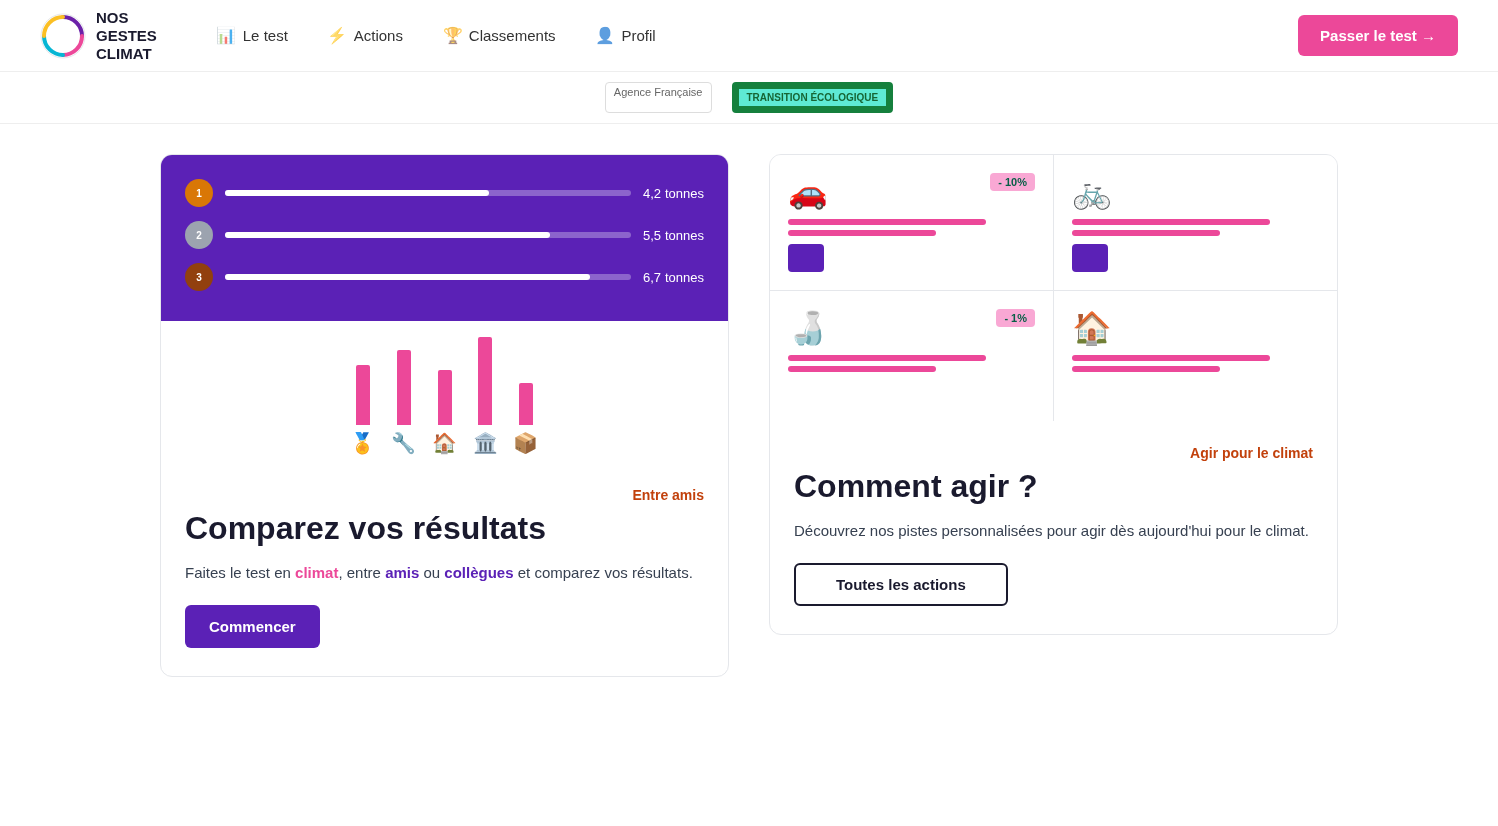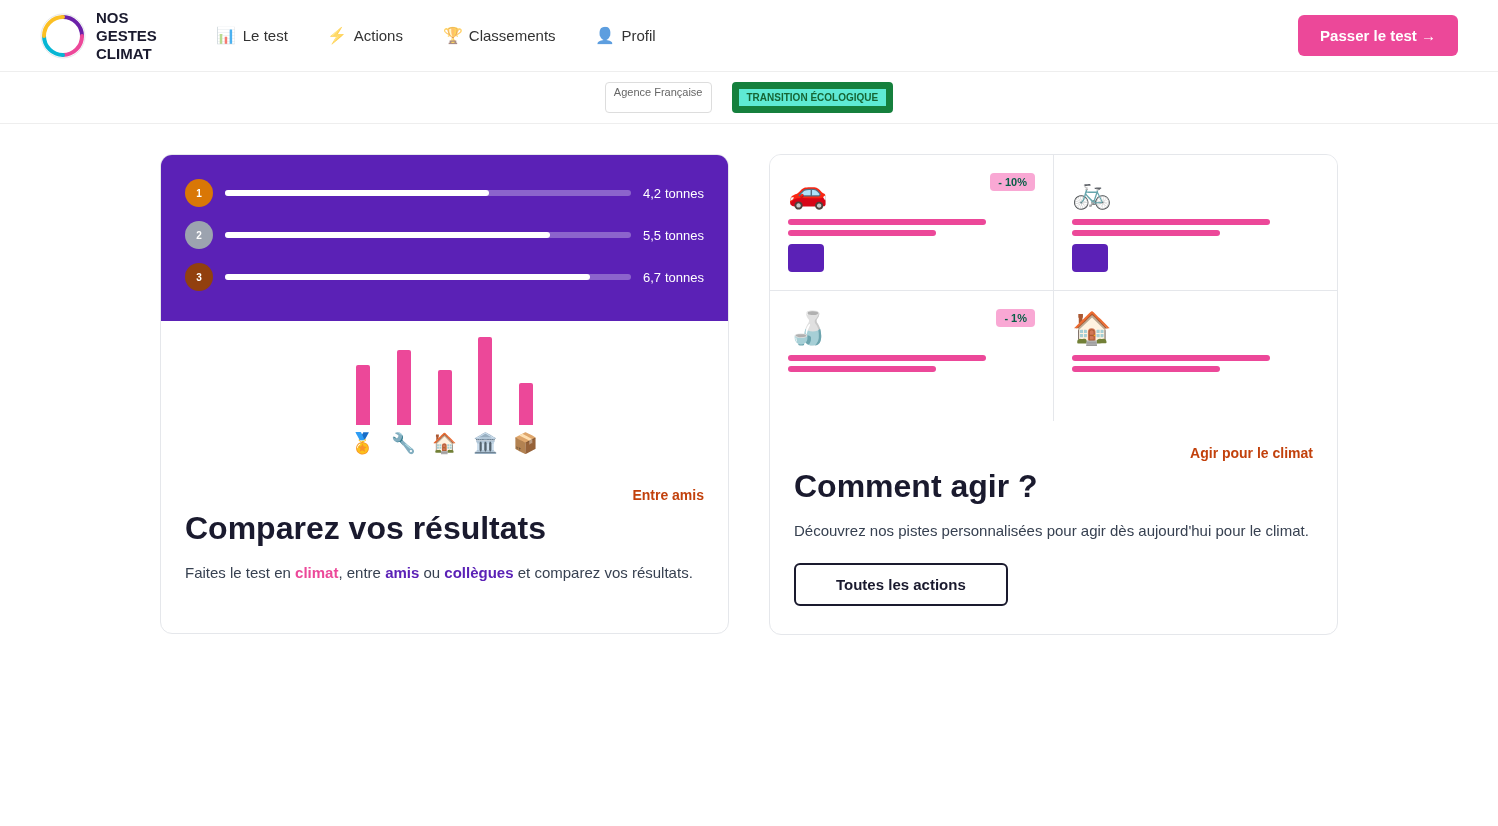--- a/index.html
+++ b/index.html
@@ -379,20 +379,21 @@
         <span class="bar-icon">📦</span>
       </div>
     </div>
 
     <div class="text-section">
       <div class="section-label">Entre amis</div>
       <div class="section-title">Comparez vos résultats</div>
       <p class="section-desc">
         Faites le test en <a class="pink">climat</a>, entre <a>amis</a> ou <a>collègues</a> et comparez vos résultats.
       </p>
+      <button class="btn-primary">Commencer</button>
     </div>
   </div>
 
   <div class="card">
 
     <div class="actions-grid">
 
       <div class="action-cell">
         <div class="action-header">
           <span class="action-icon-area">🚗</span>

